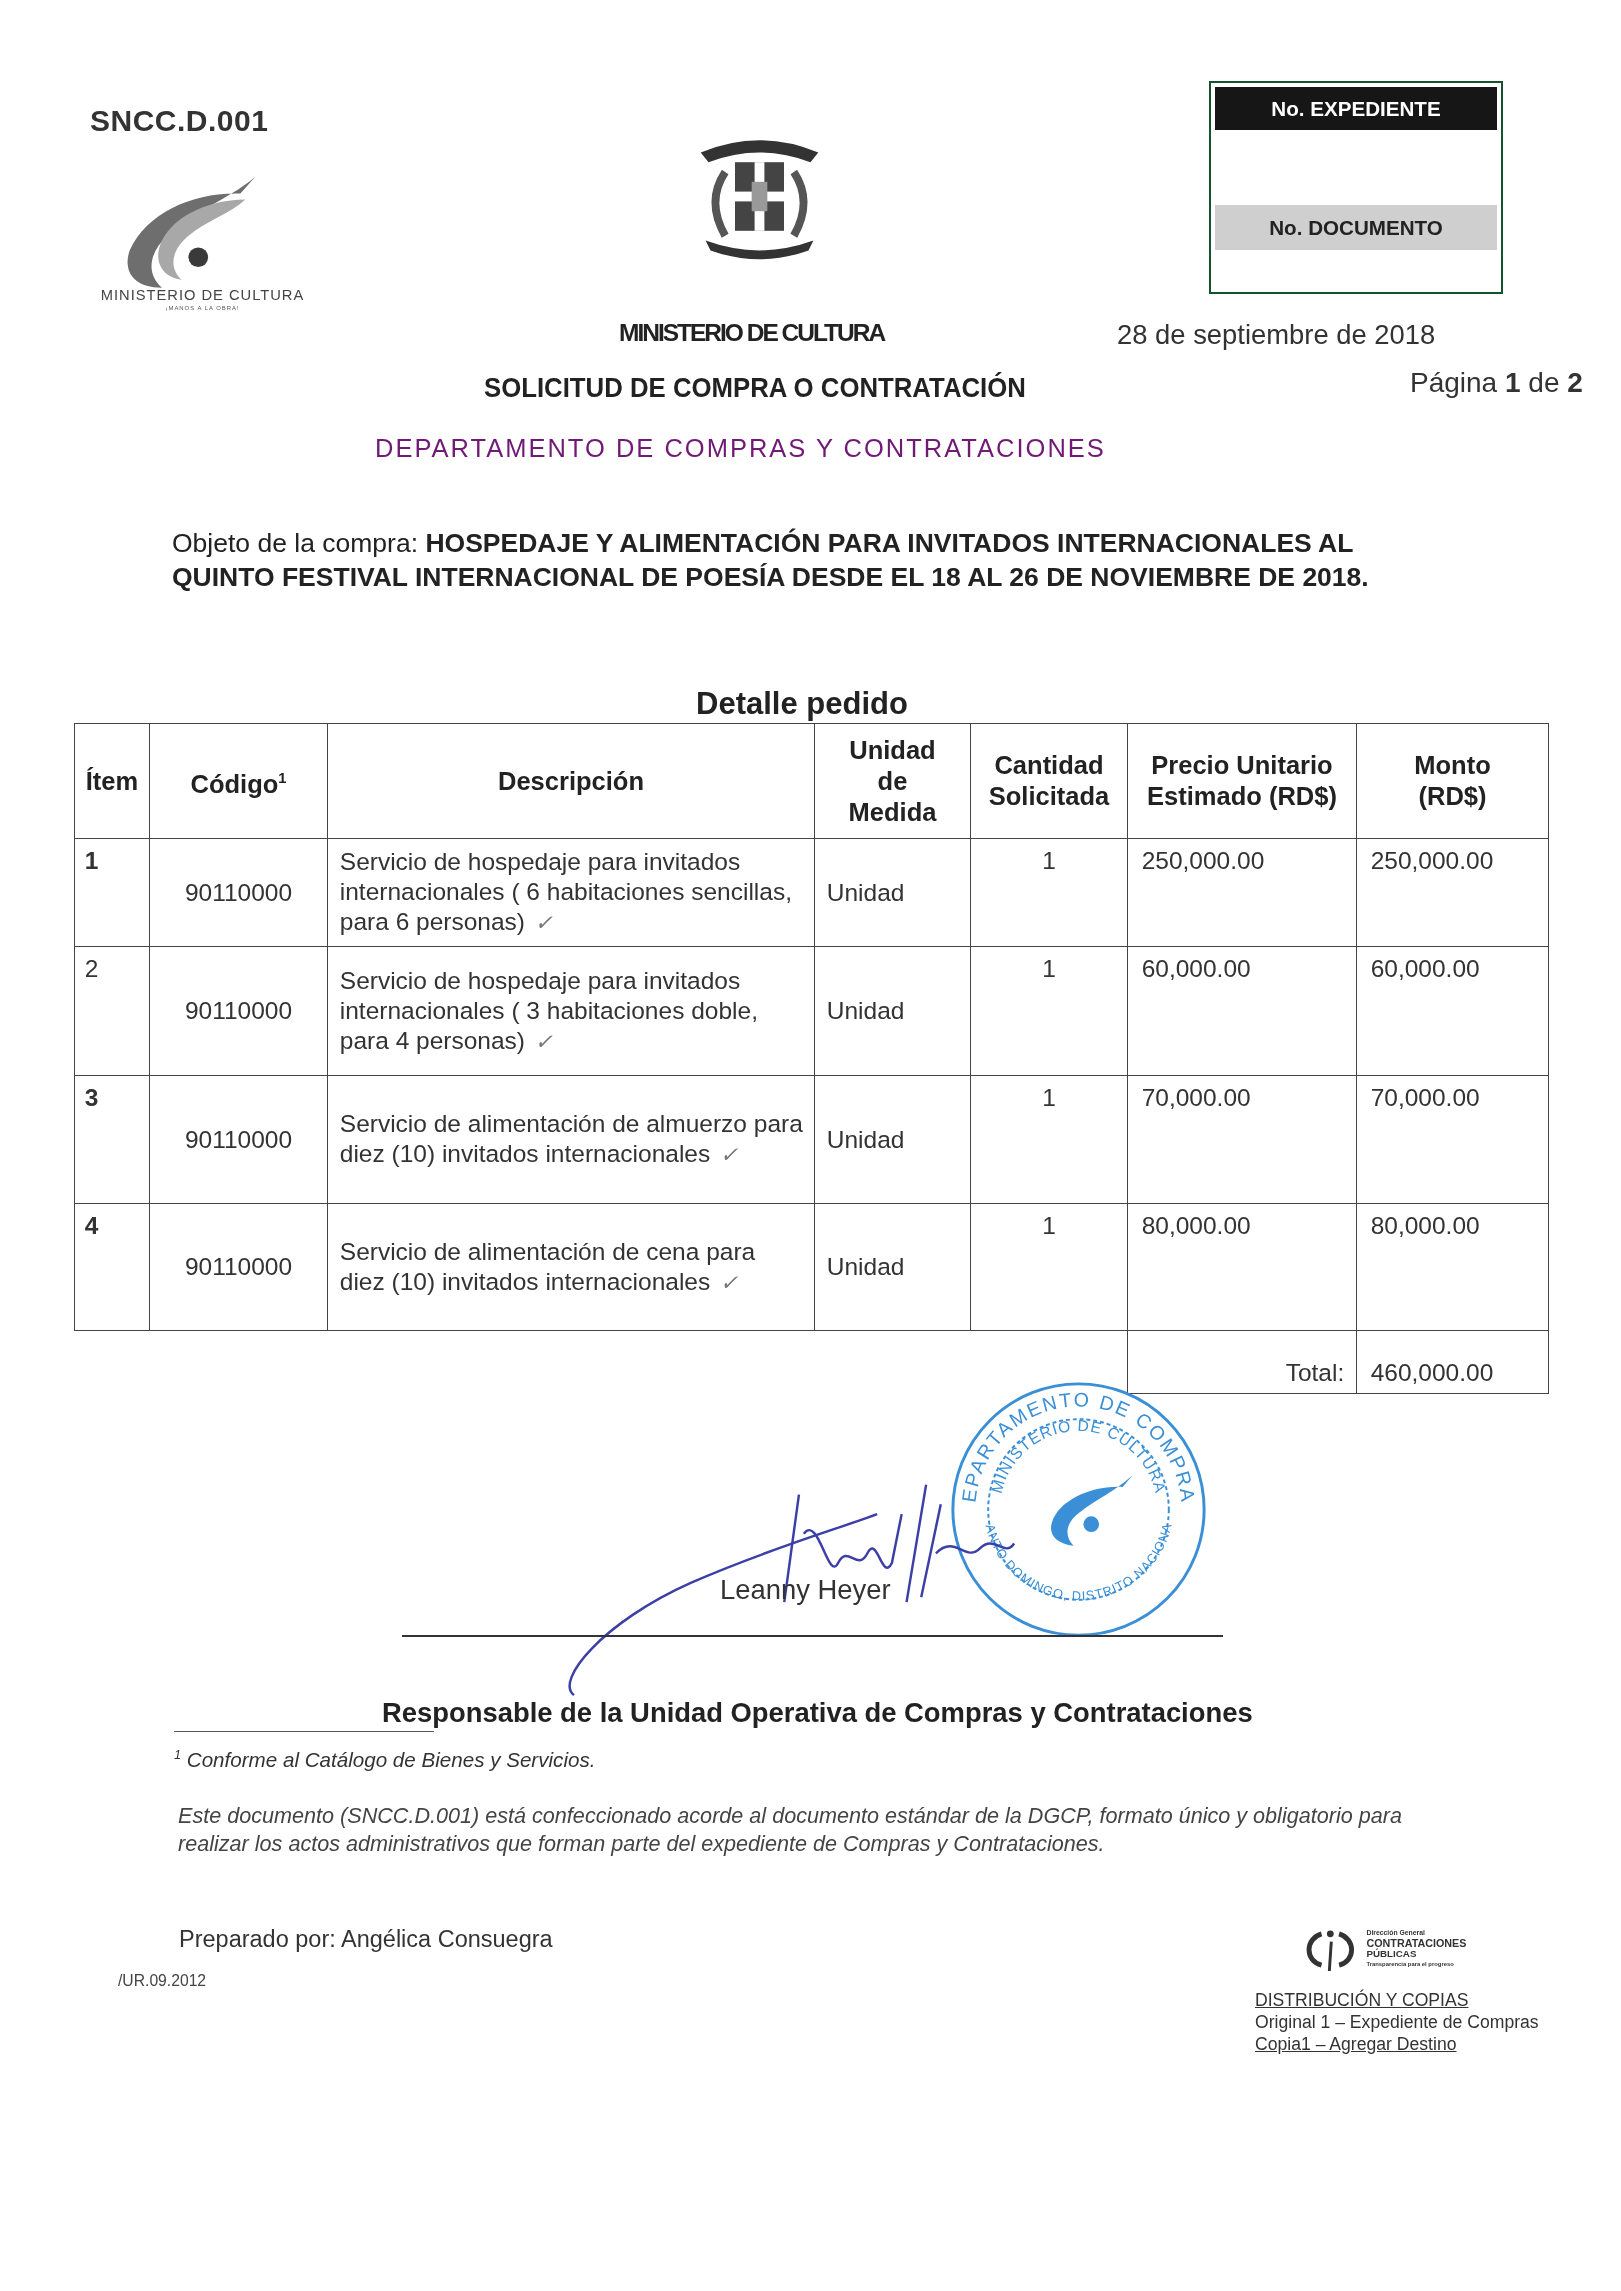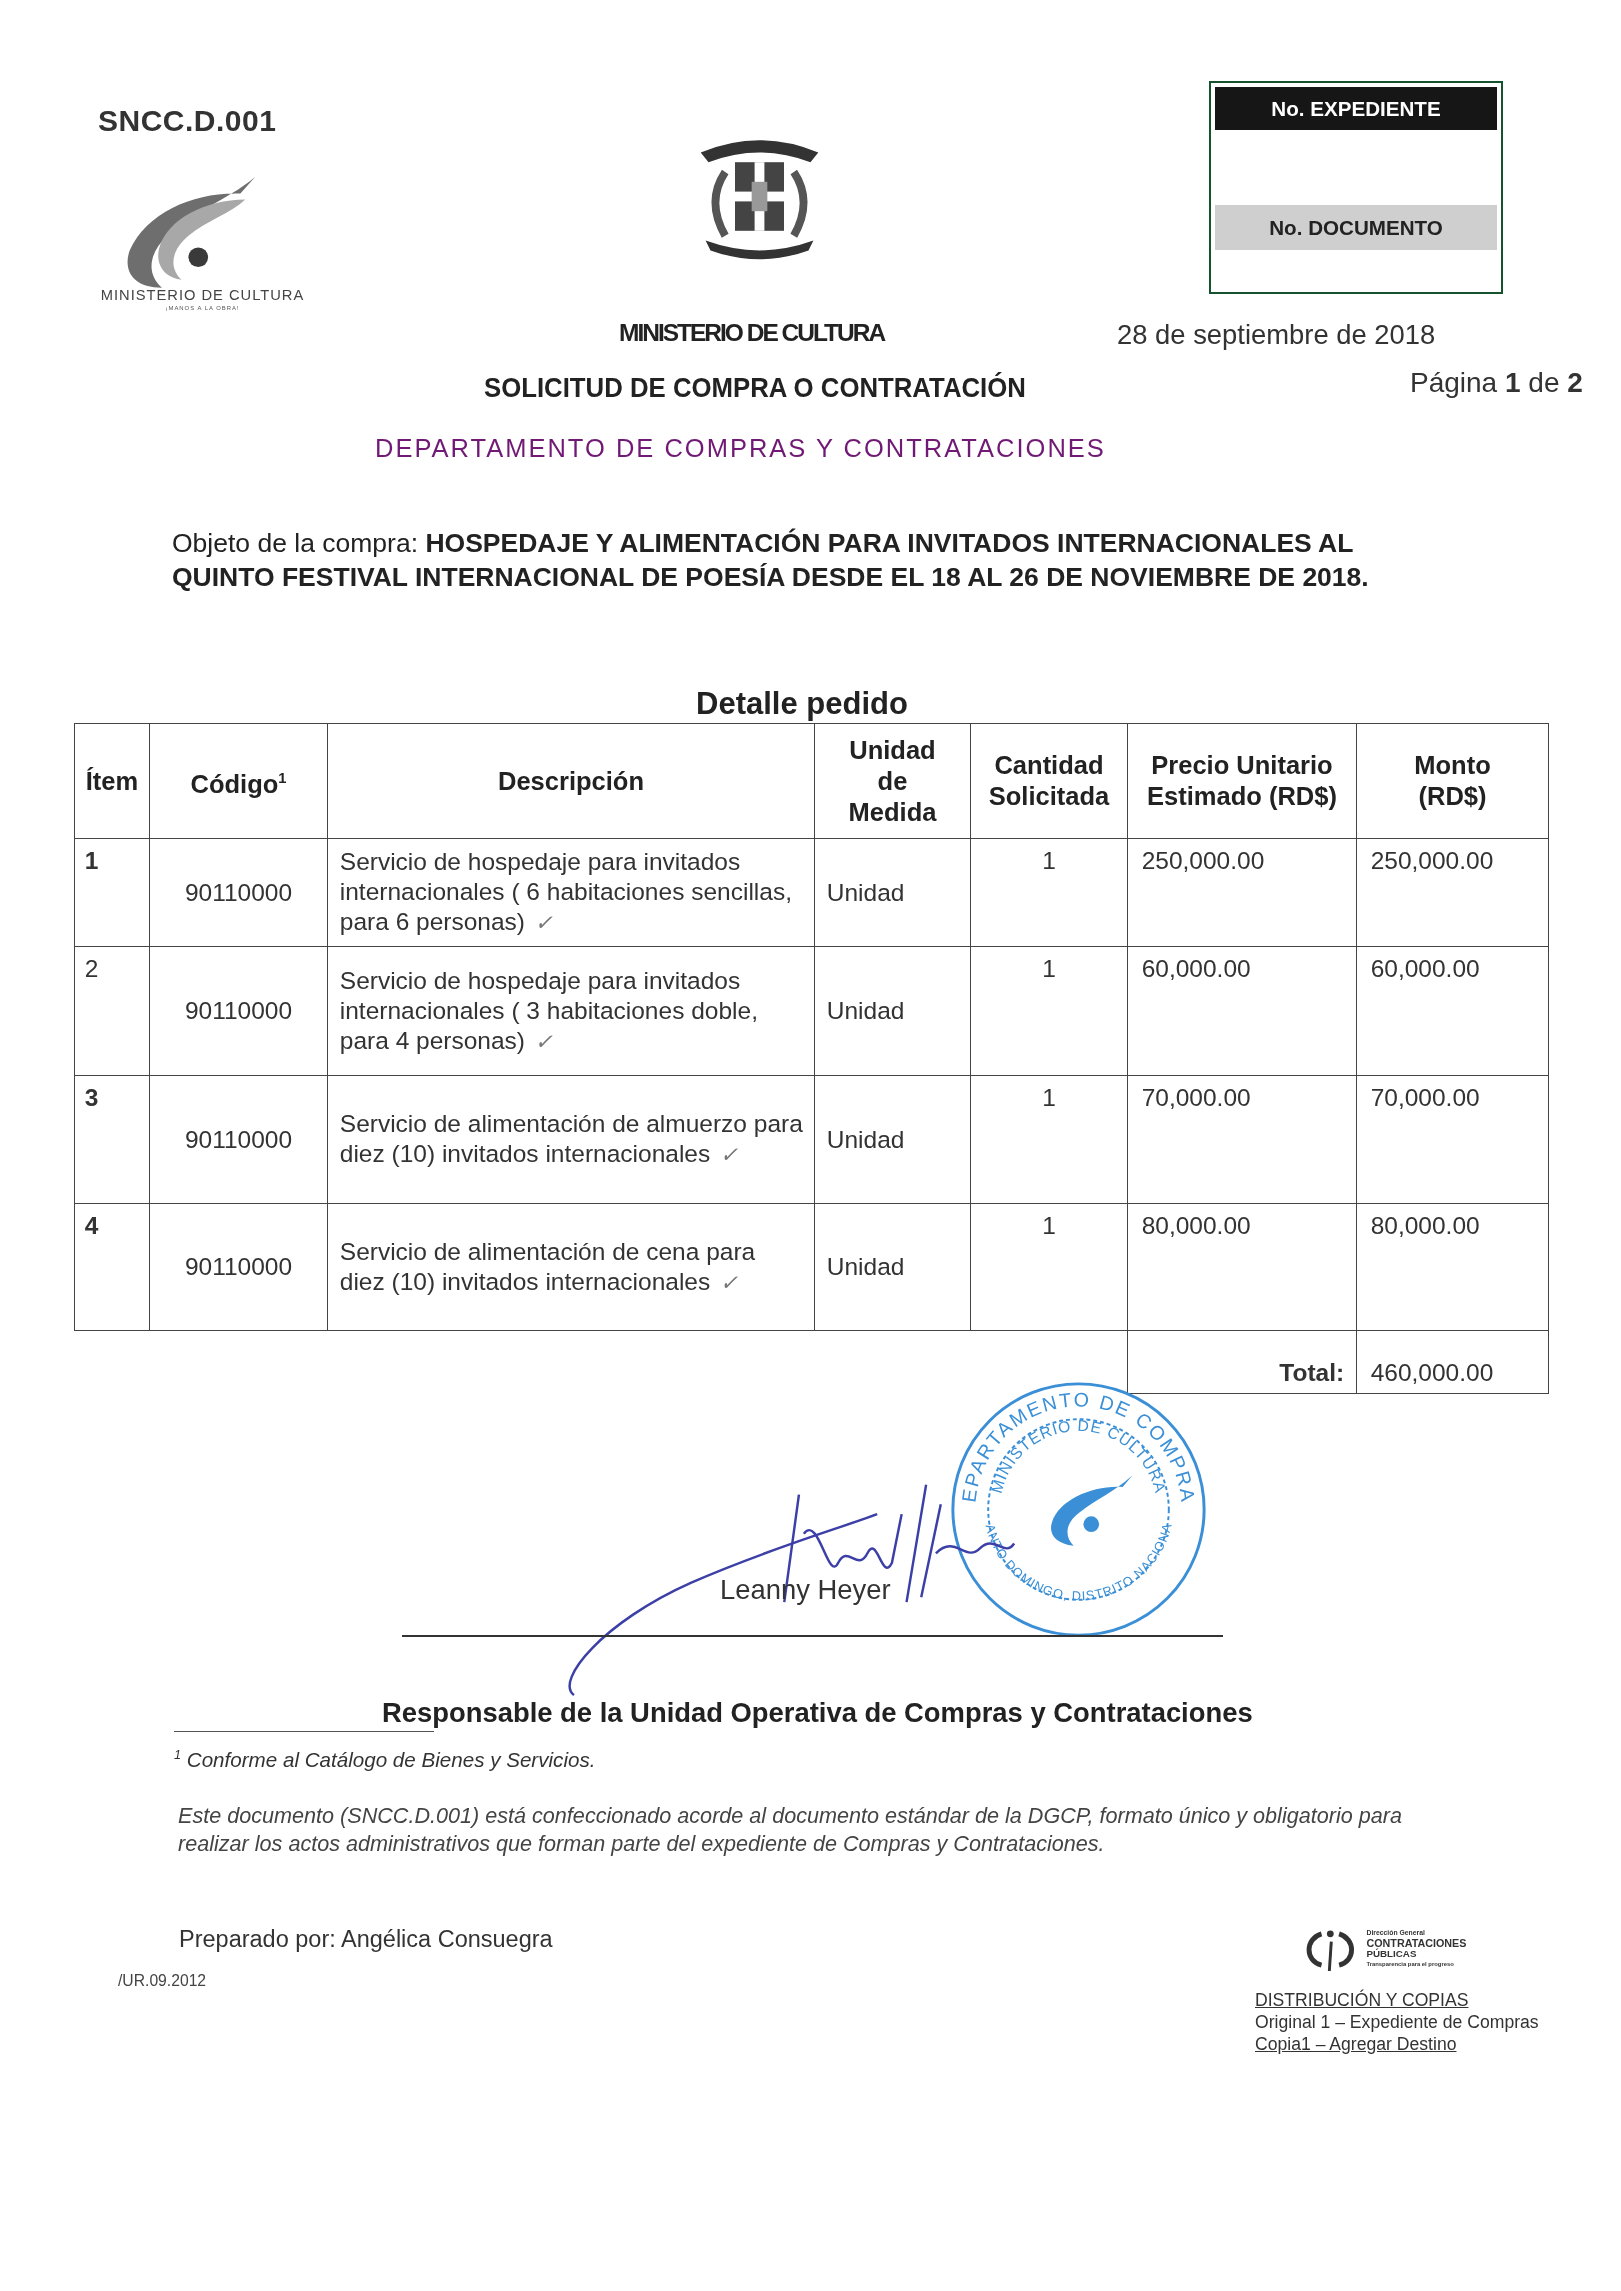--- a/index.html
+++ b/index.html
@@ -1,19 +1,19 @@
 <!DOCTYPE html>
 <html><head>
 <meta charset="utf-8">
 <style>
   html, body { margin: 0; padding: 0; background: #ffffff; }
   body { width: 1621px; height: 2292px; position: relative; overflow: hidden;
          font-family: "Liberation Sans", sans-serif; color: #2a2a2a; }
   .abs { position: absolute; }
-  .doc-code { left: 90px; top: 104px; font-size: 30px; font-weight: bold; color: #333; letter-spacing: 0.5px; margin-left: 8px; }
+  .doc-code { left: 90px; top: 104px; font-size: 30px; font-weight: bold; color: #333; letter-spacing: 0.5px; }
   .logo { left: 108px; top: 172px; width: 206px; height: 147px; }
   .logo-text { left: 90px; top: 287px; width: 225px; text-align: center; font-size: 14.7px; color: #444; letter-spacing: 1px; }
   .logo-sub { left: 90px; top: 305px; width: 225px; text-align: center; font-size: 5.9px; color: #555; letter-spacing: 1px; }
   .coat { left: 681px; top: 123px; width: 157px; height: 147px; }
   .exp-box { left: 1181px; top: 81px; width: 294px; height: 213px; border: 2px solid #14532d; box-sizing: border-box; margin-left: 28px; }
   .exp-head { position: absolute; left: 3.9px; top: 3.9px; right: 3.9px; height: 43px; background: #161616; color: #fff;
               font-weight: bold; font-size: 20.6px; text-align: center; line-height: 43px; }
   .doc-head { position: absolute; left: 3.9px; top: 122px; right: 3.9px; height: 45px; background: #cfcfcf; color: #222;
               font-weight: bold; font-size: 20.6px; text-align: center; line-height: 45px; }
   .ministry { left: 619px; top: 319px; font-size: 24.5px; font-weight: bold; letter-spacing: -2px; color: #222; }
@@ -32,21 +32,21 @@
   table.detail th { font-weight: bold; vertical-align: middle; text-align: center; font-size: 25.5px; line-height: 31px; color: #222; }
   .c-item { width: 75px; } .c-cod { width: 178px; } .c-desc { width: 487px; }
   .c-uni { width: 156px; } .c-cant { width: 157px; } .c-pre { width: 229px; } .c-mon { width: 192px; }
   .cell-item { padding: 7.8px 0 0 9.8px !important; font-weight: bold; }
   .cell-cod { vertical-align: middle !important; text-align: center; }
   .cell-desc { vertical-align: middle !important; padding: 5.9px 9.8px 5.9px 11.8px !important; line-height: 30px; }
   .cell-uni { vertical-align: middle !important; padding-left: 11.8px !important; }
   .cell-cant { text-align: center; padding-top: 7.8px !important; }
   .cell-pre, .cell-mon { padding: 7.8px 0 0 13.7px !important; }
   .check { color: #777; font-size: 21.6px; margin-left: 9.8px; font-style: italic; }
-  .tot-label { text-align: right; vertical-align: bottom !important; padding: 0 11.8px 5.9px 0 !important; font-weight: bold; font-size: 25.5px; }
+  .tot-label { text-align: right; vertical-align: bottom !important; padding: 0 11.8px 5.9px 0 !important; font-weight: normal; font-size: 25.5px; }
   .tot-val { vertical-align: bottom !important; padding: 0 0 5.9px 13.7px !important; font-size: 25.5px; }
   td.blank { border: none !important; }
 
   .stamp { left: 946px; top: 1377px; width: 265px; height: 265px; }
   .signature { left: 544px; top: 1475px; width: 549px; height: 225px; }
   .signer { left: 720px; top: 1574px; font-size: 27.4px; color: #333; }
   .sig-line { left: 402px; top: 1635px; width: 821px; height: 0; border-top: 2px solid #333; }
   .responsable { left: 338px; top: 1697px; font-size: 27.4px; font-weight: bold; color: #222; margin-left: 44px; }
   .fn-line { left: 174px; top: 1731px; width: 260px; height: 0; border-top: 1.5px solid #555; }
   .footnote { left: 174px; top: 1748px; font-size: 20.6px; color: #333; font-style: italic; }

